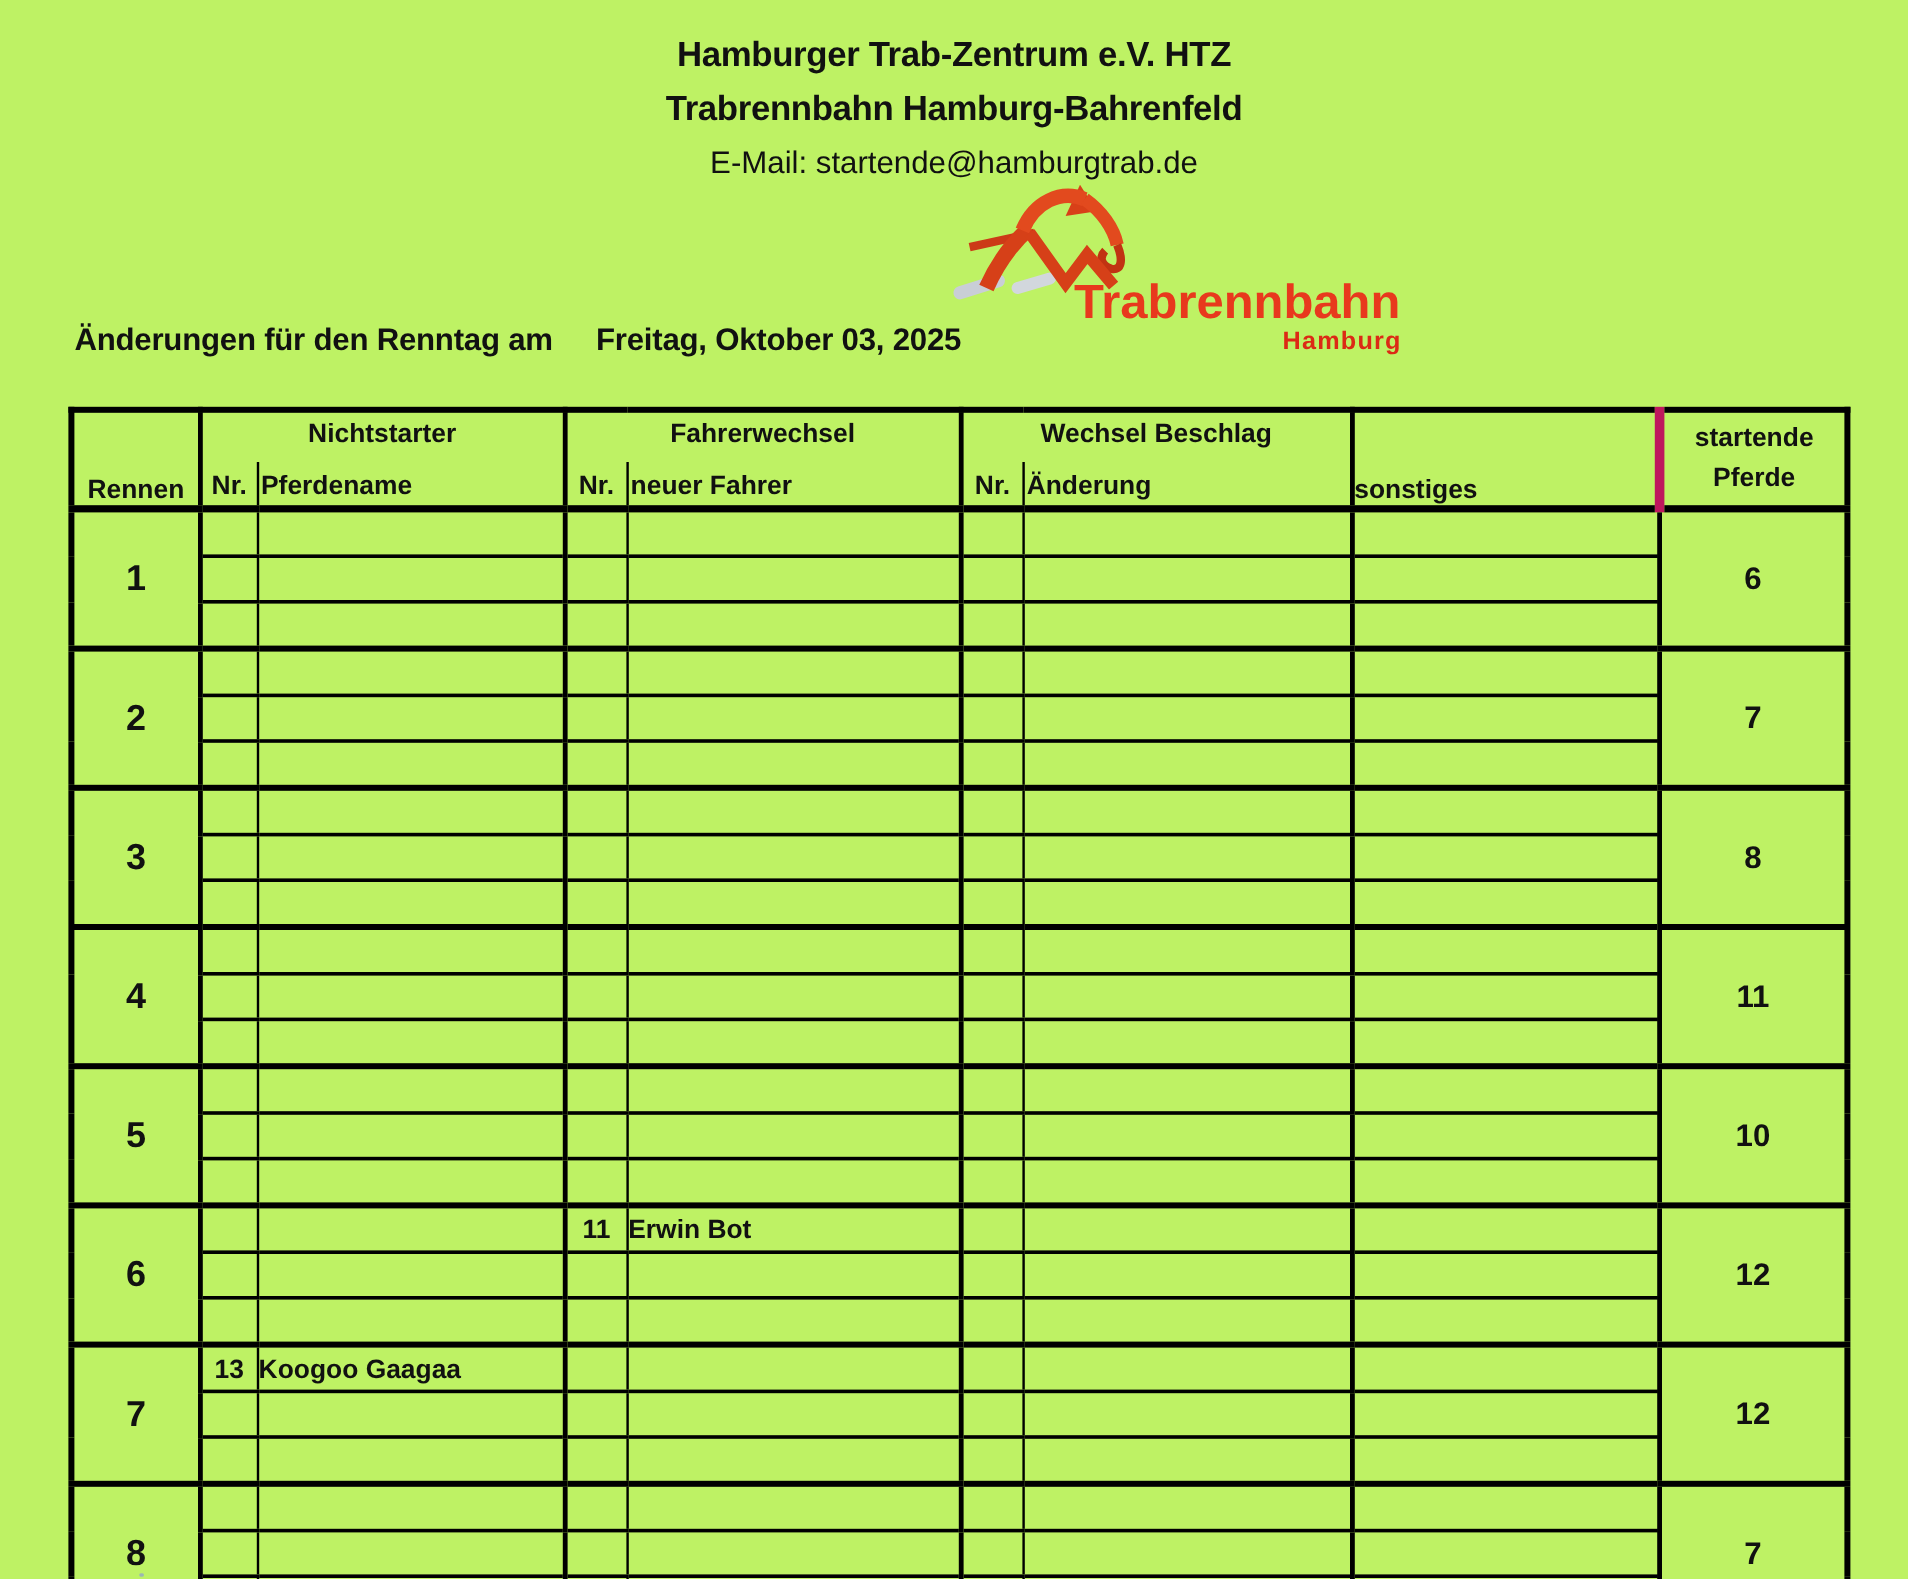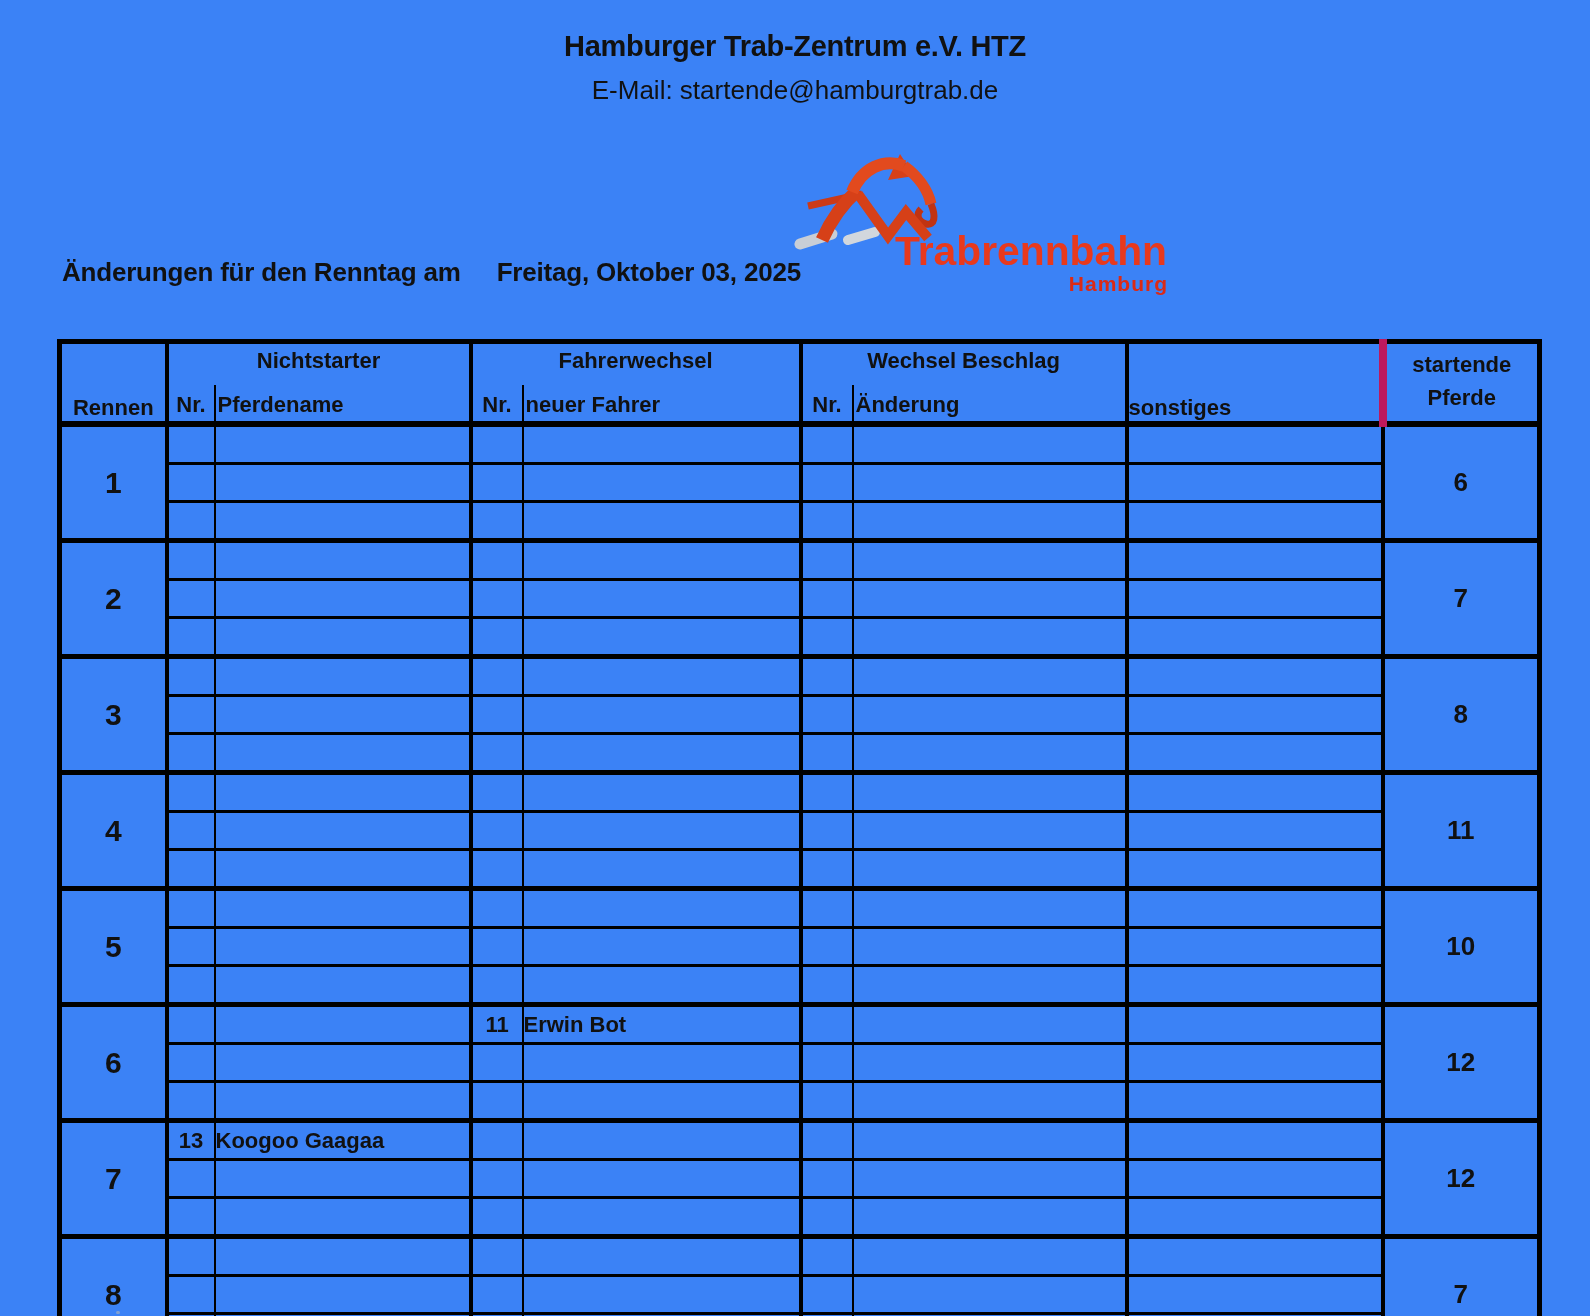--- a/index.html
+++ b/index.html
@@ -1,28 +1,28 @@
 <!DOCTYPE html>
 <html><head>
 <meta charset="utf-8">
 <style>
   html,body{margin:0;padding:0;background:#ffffff;}
   .page{
-    position:relative;width:1590px;height:1316px;background:#3b82f6;overflow:hidden;
+    position:relative;width:1590px;height:1316px;background:#bef264;overflow:hidden;
     font-family:"Liberation Sans","DejaVu Sans",sans-serif;color:#111;
   }
   
   .letterhead{position:absolute;top:24px;left:0;width:100%;text-align:center;}
   .lh-org{font-size:29px;font-weight:bold;line-height:45px;letter-spacing:-0.3px;}
   .lh-venue{font-size:29px;font-weight:bold;line-height:45px;letter-spacing:-0.3px;}
   .lh-email{font-size:26px;font-weight:normal;line-height:42px;}
   
   .logo{position:absolute;left:778px;top:148px;width:400px;height:160px;}
   
-  .titleline{position:absolute;left:62px;top:257px;font-size:26px;font-weight:bold;white-space:nowrap;letter-spacing:-0.2px;}
+  .titleline{position:absolute;left:62px;top:268px;font-size:26px;font-weight:bold;white-space:nowrap;letter-spacing:-0.2px;}
   .titleline .date{margin-left:36px;}
   
   table.changes{
     position:absolute;left:57px;top:339px;width:1480px;
     border-collapse:collapse;table-layout:fixed;
     border:5px solid #000;
   }
   table.changes th,table.changes td{
     padding:0;overflow:hidden;white-space:nowrap;
     font-weight:bold;color:#111;
@@ -48,20 +48,21 @@
   
   .artifact{position:absolute;left:116px;top:1311px;width:4px;height:3px;background:#93a7c6;opacity:.8;border-radius:2px;}
 </style>
 </head>
 <body>
 
 <div class="page">
 
   <div class="letterhead">
     <div class="lh-org">Hamburger Trab-Zentrum e.V. HTZ</div>
+    <div class="lh-venue">Trabrennbahn Hamburg-Bahrenfeld</div>
     <div class="lh-email">E-Mail: startende@hamburgtrab.de</div>
   </div>
 
   <svg class="logo" viewBox="0 0 400 160" aria-hidden="true">
     <g>
       <path d="M22,96 L54,86" stroke="#c9ced6" stroke-width="11" stroke-linecap="round" fill="none"></path>
       <path d="M70,92 L97,84" stroke="#d2d7dd" stroke-width="10" stroke-linecap="round" fill="none"></path>
       <path d="M30,58 L84,46" stroke="#cc3a17" stroke-width="7" fill="none"></path>
       <path d="M44,92 C52,74 64,56 80,42" stroke="#d64018" stroke-width="13" fill="none"></path>
       <path d="M110,32 L122,6 L136,28 Z" fill="#d84018"></path>

